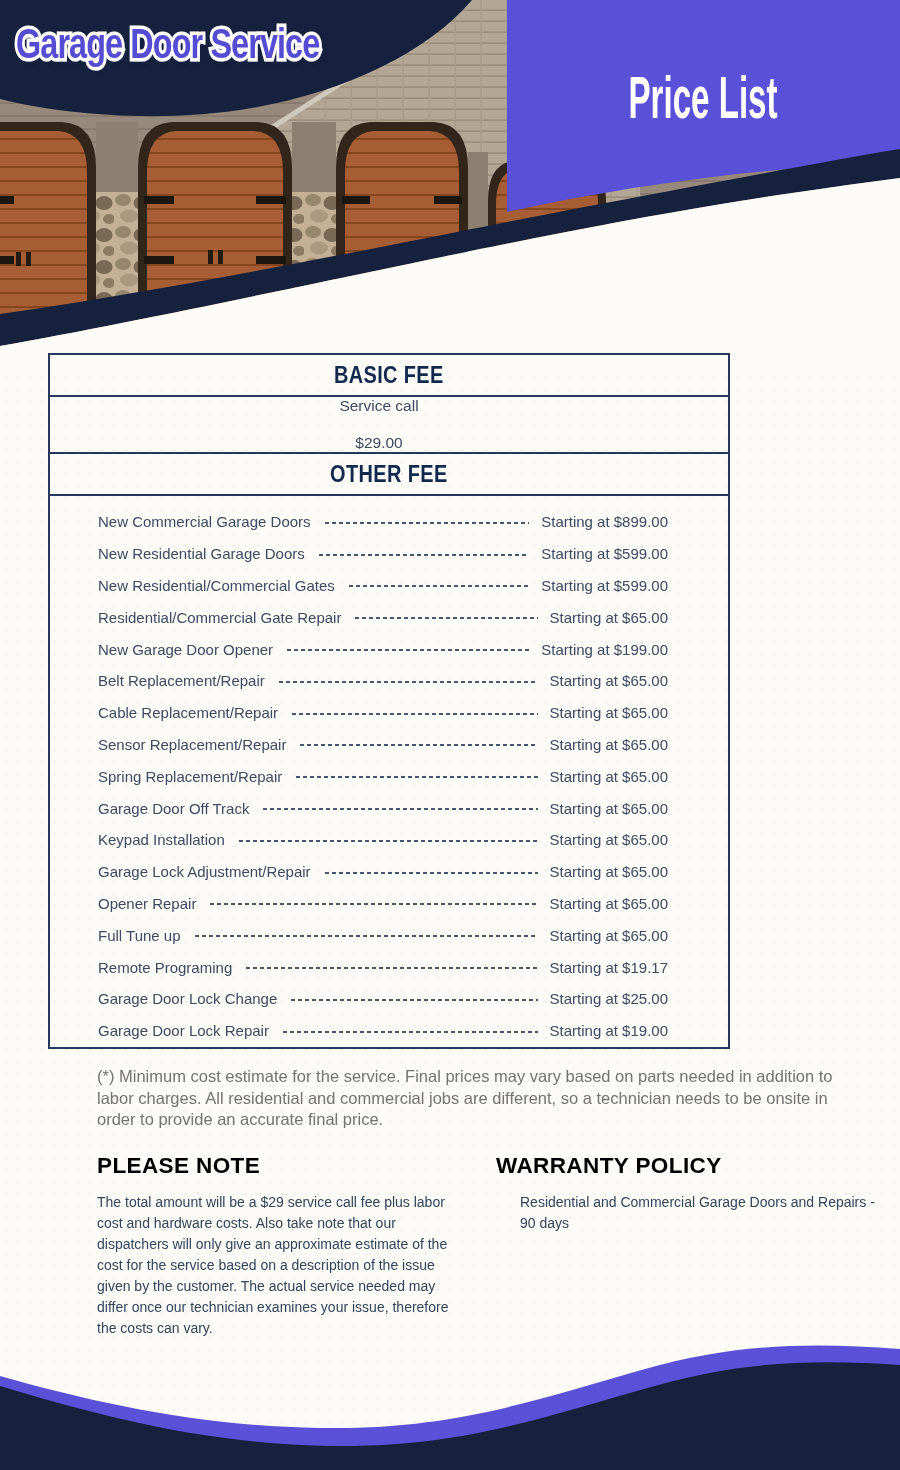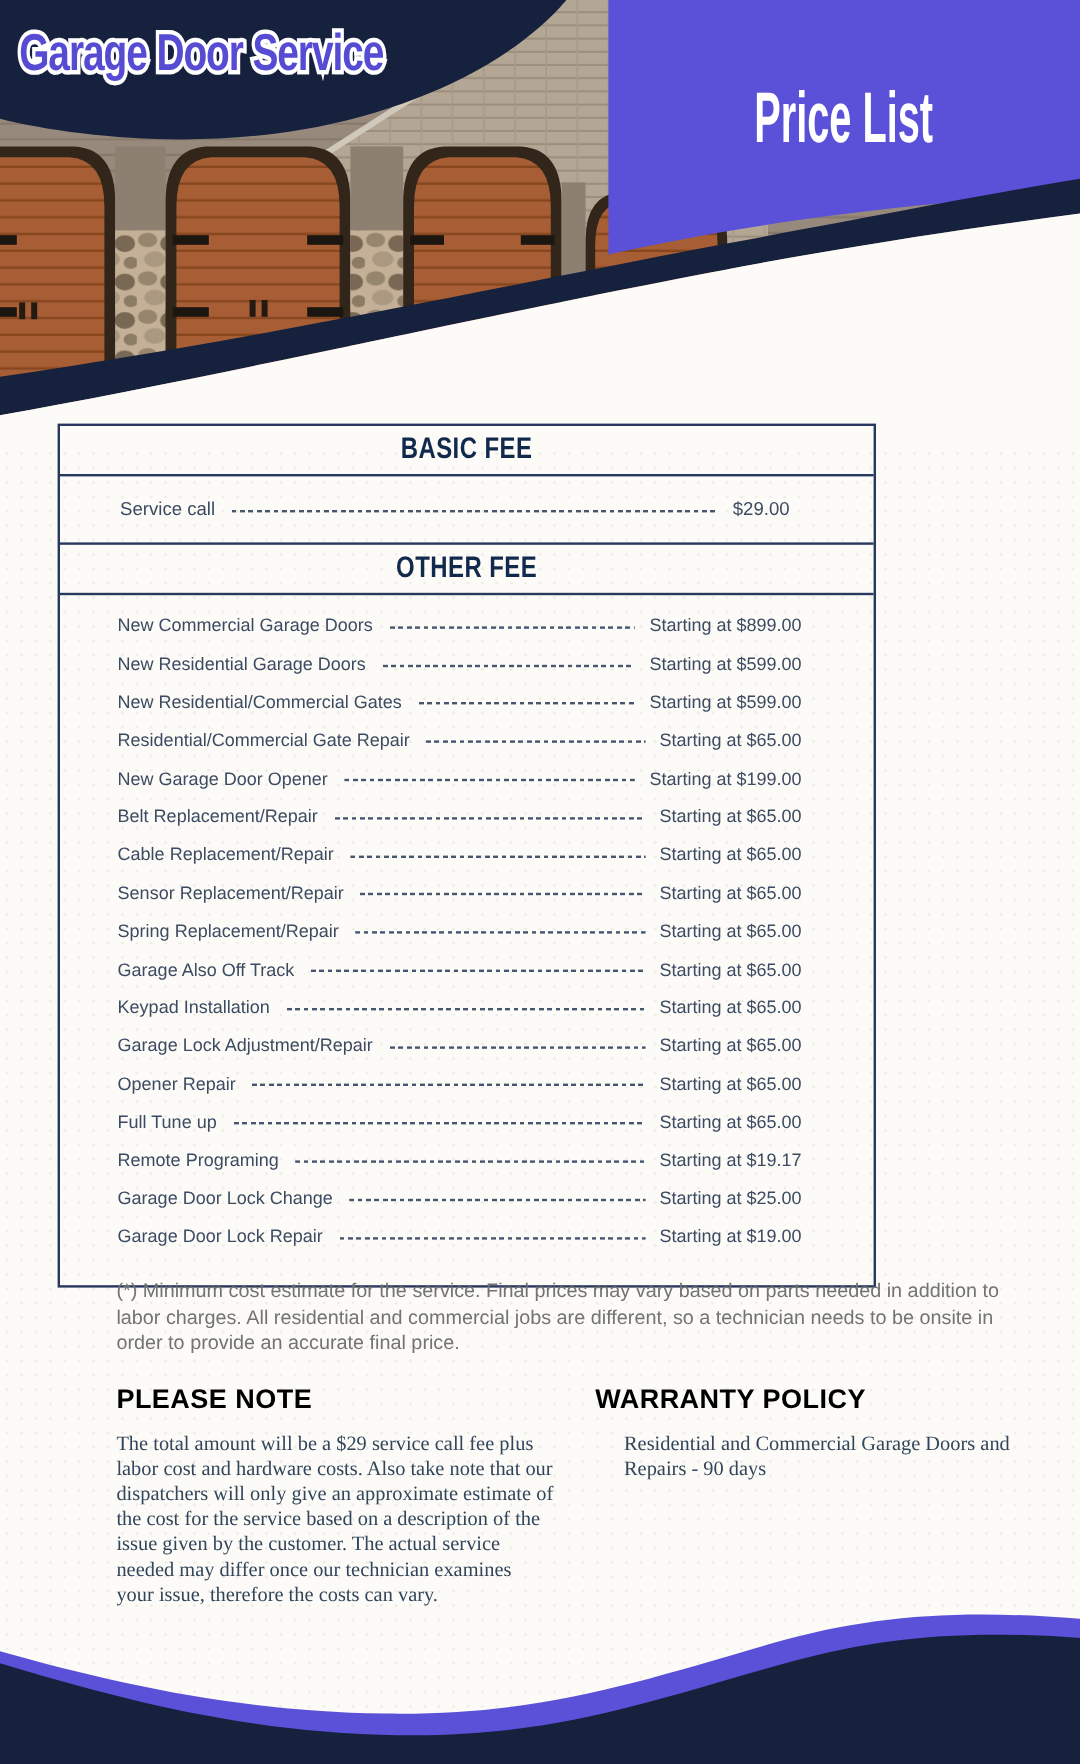--- a/index.html
+++ b/index.html
@@ -25,22 +25,22 @@
   }
   .fee-heading-row{
     height:40px;display:flex;align-items:center;justify-content:center;
     border-bottom:2px solid #27375e;
   }
   .fee-heading{
     font-size:21px;font-weight:bold;color:#12294e;letter-spacing:.4px;
     display:inline-block;transform:scale(.95,1.18);
   }
   .basic-row-wrap{border-bottom:2px solid #27375e;padding:0 70px 0 50px;}
-  .basic-row-wrap .fee-row{height:55px;font-size:15.5px;}
-  .items{padding:10px 60px 24px 48px;text-align:center;}
+  .basic-row-wrap .fee-row{height:55px;font-size:15.5px;flex-direction:column;}
+  .items{padding:10px 60px 0 48px;text-align:center;}
   .fee-row{
     display:flex;align-items:center;height:31.8px;
     font-size:15px;color:#3c4b62;white-space:nowrap;
   }
   .fee-label{flex:0 0 auto;}
   .fee-leader{
     flex:1 1 auto;height:2px;margin:2px 12px 0 14px;
     background:repeating-linear-gradient(90deg,#46566f 0 4px,transparent 4px 7px);
   }
   .fee-price{flex:0 0 auto;}
@@ -48,21 +48,21 @@
   
   .footnote{
     position:absolute;left:97px;top:1066px;width:738px;z-index:3;
     font-size:16.5px;line-height:21.5px;color:#737373;
   }
   .col-heading{
     position:absolute;z-index:3;font-size:22.5px;font-weight:bold;
     color:#000000;letter-spacing:.4px;
   }
   .col-body{
-    position:absolute;z-index:3;font-size:17px;line-height:21px;color:#31455b;font-family:Liberation Serif, serif;
+    position:absolute;z-index:3;font-size:14px;line-height:21px;color:#31455b;
   }
   #please-note-heading{left:97px;top:1153px;}
   #please-note-body{left:97px;top:1192px;width:364px;}
   #warranty-heading{left:496px;top:1153px;}
   #warranty-body{left:520px;top:1192px;width:356px;}
 </style>
 </head>
 <body>
 
 <div class="texture"></div>
@@ -229,21 +229,21 @@
         <span class="fee-price">Starting at $65.00</span>
       </div>
 
       <div class="fee-row">
         <span class="fee-label">Spring Replacement/Repair</span>
         <span class="fee-leader"></span>
         <span class="fee-price">Starting at $65.00</span>
       </div>
 
       <div class="fee-row">
-        <span class="fee-label">Garage Also Off Track</span>
+        <span class="fee-label">Garage Door Off Track</span>
         <span class="fee-leader"></span>
         <span class="fee-price">Starting at $65.00</span>
       </div>
 
       <div class="fee-row">
         <span class="fee-label">Keypad Installation</span>
         <span class="fee-leader"></span>
         <span class="fee-price">Starting at $65.00</span>
       </div>
 

